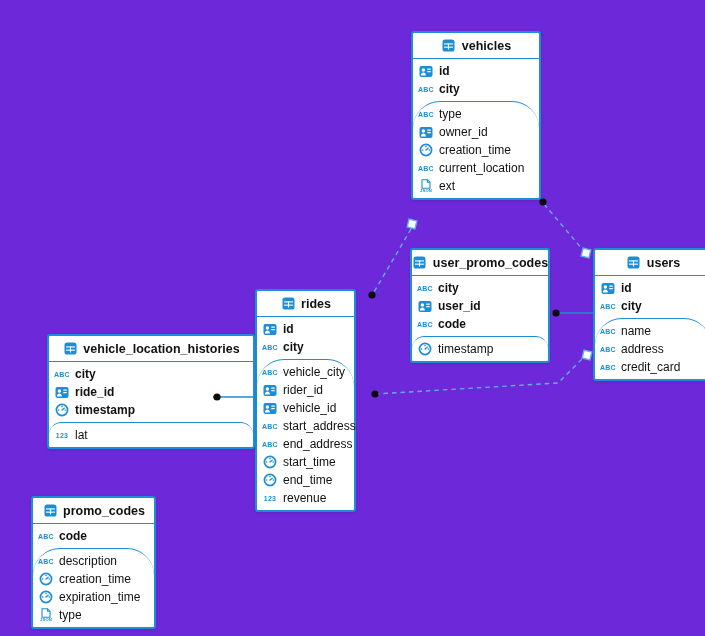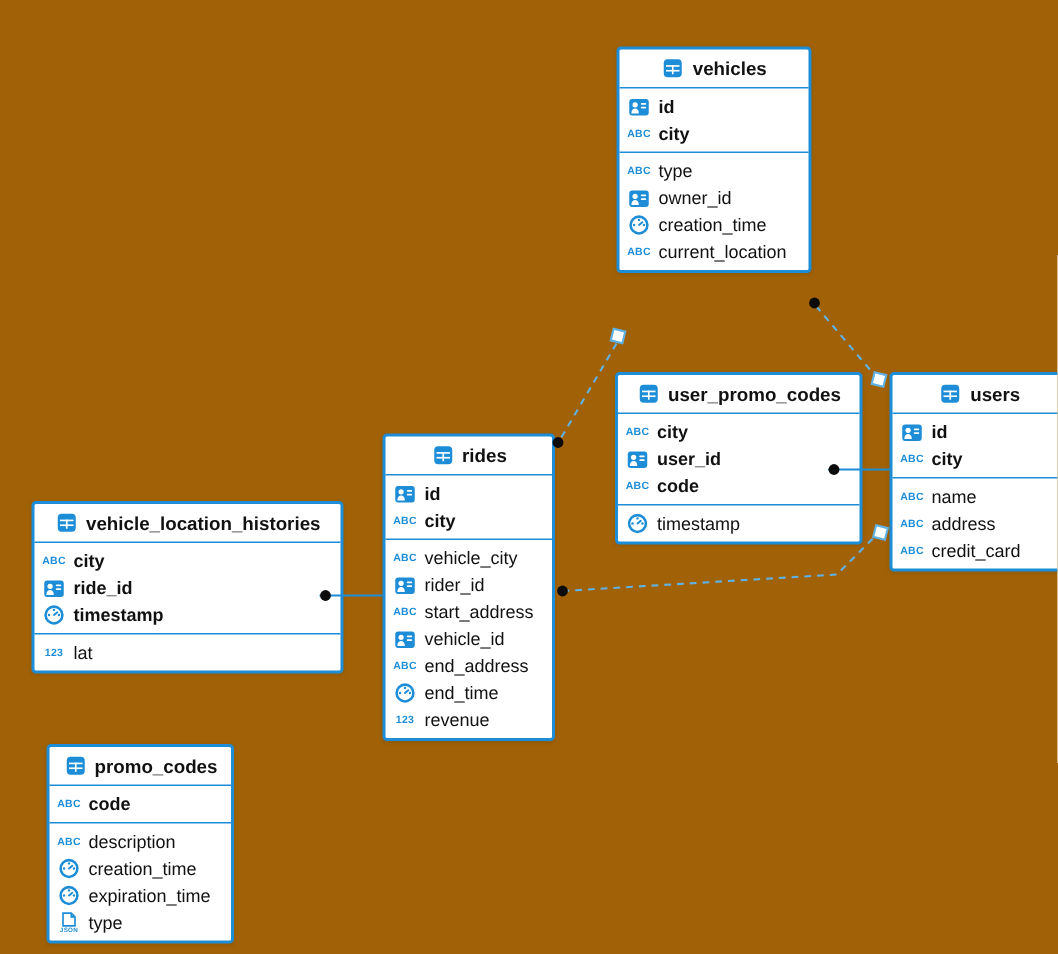--- a/index.html
+++ b/index.html
@@ -1,31 +1,31 @@
 <!DOCTYPE html>
 <html><head>
 <meta charset="utf-8">
 <style>
   :root{ --accent:#1c8dd6; }
   html,body{ margin:0; padding:0; background:#ffffff; }
   .canvas{
-    position:relative; width:705px; height:636px; background:#a16207;
+    position:relative; width:705px; height:636px; background:#6d28d9;
     font-family:"Liberation Sans", sans-serif; overflow:hidden;text-decoration:underline;
   }
   .erd-table{
     position:absolute; background:#ffffff; border:2px solid var(--accent);
     border-radius:3px; box-sizing:border-box; box-shadow:0 1px 3px rgba(0,0,0,.10);
   }
   .tbl-header{
     height:25px; display:flex; align-items:center; justify-content:center;
     gap:5px; border-bottom:1px solid var(--accent);
     font-size:12.5px; font-weight:600; color:#111; white-space:nowrap;
   }
   .tbl-section{ padding:3px 0; }
-  .tbl-section.cols{ border-top:1px solid var(--accent); }
+  .tbl-section.cols{ border-top:1px solid var(--accent);border-radius:27px; }
   .tbl-row{
     height:18px; display:flex; align-items:center; gap:5px; padding:0 5px;
     font-size:12px; color:#111; white-space:nowrap;
   }
   .tbl-row.pk{ font-weight:700; }
   .icon-box{ width:16px; min-width:16px; display:flex; justify-content:center; align-items:center; }
   .glyph{
     font-size:7px; font-weight:700; color:var(--accent); letter-spacing:.2px;
     font-family:"Liberation Sans", sans-serif; line-height:1;
   }
@@ -103,23 +103,35 @@
               </svg>
             </span>
             <span>creation_time</span>
           </div>
           <div class="tbl-row">
             <span class="icon-box">
               <span class="glyph">ABC</span>
             </span>
             <span>current_location</span>
           </div>
-        </div>
-      </div>
-      <div class="erd-table" style="left: 410px; top: 248px; width: 165px;">
+          <div class="tbl-row">
+            <span class="icon-box">
+              <span class="json-glyph">
+                <svg width="12" height="10" viewBox="0 0 12 10">
+                  <path d="M2,0.7 h5.5 l2.5,2.5 v6 h-8 z" fill="#fff" stroke="#1c8dd6" stroke-width="1.1"></path>
+                  <path d="M7.5,0.7 v2.5 h2.5" fill="none" stroke="#1c8dd6" stroke-width="1.1"></path>
+                </svg>
+                <span class="glyph" style="font-size:4.2px">JSON</span>
+              </span>
+            </span>
+            <span>ext</span>
+          </div>
+        </div>
+      </div>
+      <div class="erd-table" style="left: 410px; top: 248px; width: 140px;">
         <div class="tbl-header">
           <span class="icon-box">
             <svg width="13" height="13" viewBox="0 0 13 13">
               <rect x="0.5" y="0.5" width="12" height="12" rx="2.6" fill="#1c8dd6"></rect>
               <rect x="2" y="4.4" width="9" height="1.1" fill="#fff"></rect>
               <rect x="2" y="7.6" width="9" height="1.1" fill="#fff"></rect>
               <rect x="5.95" y="4.4" width="1.1" height="6.1" fill="#fff"></rect>
               <rect x="2" y="10.1" width="9" height="0.9" fill="#fff" opacity="0"></rect>
             </svg>
           </span>
@@ -213,21 +225,21 @@
             <span>address</span>
           </div>
           <div class="tbl-row">
             <span class="icon-box">
               <span class="glyph">ABC</span>
             </span>
             <span>credit_card</span>
           </div>
         </div>
       </div>
-      <div class="erd-table" style="left: 255px; top: 289px; width: 115px;">
+      <div class="erd-table" style="left: 255px; top: 289px; width: 101px;">
         <div class="tbl-header">
           <span class="icon-box">
             <svg width="13" height="13" viewBox="0 0 13 13">
               <rect x="0.5" y="0.5" width="12" height="12" rx="2.6" fill="#1c8dd6"></rect>
               <rect x="2" y="4.4" width="9" height="1.1" fill="#fff"></rect>
               <rect x="2" y="7.6" width="9" height="1.1" fill="#fff"></rect>
               <rect x="5.95" y="4.4" width="1.1" height="6.1" fill="#fff"></rect>
               <rect x="2" y="10.1" width="9" height="0.9" fill="#fff" opacity="0"></rect>
             </svg>
           </span>
@@ -267,63 +279,75 @@
                 <circle cx="4.4" cy="4.9" r="1.75" fill="#fff"></circle>
                 <path d="M1.9,10.6 c0-2.1 1.1-3.2 2.5-3.2 s2.5,1.1 2.5,3.2 z" fill="#fff"></path>
                 <rect x="8.2" y="3.6" width="3.6" height="1.2" rx="0.5" fill="#fff"></rect>
                 <rect x="8.2" y="6.1" width="3.6" height="1.2" rx="0.5" fill="#fff"></rect>
               </svg>
             </span>
             <span>rider_id</span>
           </div>
           <div class="tbl-row">
             <span class="icon-box">
+              <svg width="14" height="13" viewBox="0 0 14 13">
+                <rect x="0.5" y="1" width="13" height="11" rx="2" fill="#1c8dd6"></rect>
+                <circle cx="4.4" cy="4.9" r="1.75" fill="#fff"></circle>
+                <path d="M1.9,10.6 c0-2.1 1.1-3.2 2.5-3.2 s2.5,1.1 2.5,3.2 z" fill="#fff"></path>
+                <rect x="8.2" y="3.6" width="3.6" height="1.2" rx="0.5" fill="#fff"></rect>
+                <rect x="8.2" y="6.1" width="3.6" height="1.2" rx="0.5" fill="#fff"></rect>
+              </svg>
+            </span>
+            <span>vehicle_id</span>
+          </div>
+          <div class="tbl-row">
+            <span class="icon-box">
               <span class="glyph">ABC</span>
             </span>
             <span>start_address</span>
           </div>
           <div class="tbl-row">
             <span class="icon-box">
-              <svg width="14" height="13" viewBox="0 0 14 13">
-                <rect x="0.5" y="1" width="13" height="11" rx="2" fill="#1c8dd6"></rect>
-                <circle cx="4.4" cy="4.9" r="1.75" fill="#fff"></circle>
-                <path d="M1.9,10.6 c0-2.1 1.1-3.2 2.5-3.2 s2.5,1.1 2.5,3.2 z" fill="#fff"></path>
-                <rect x="8.2" y="3.6" width="3.6" height="1.2" rx="0.5" fill="#fff"></rect>
-                <rect x="8.2" y="6.1" width="3.6" height="1.2" rx="0.5" fill="#fff"></rect>
-              </svg>
-            </span>
-            <span>vehicle_id</span>
-          </div>
-          <div class="tbl-row">
-            <span class="icon-box">
               <span class="glyph">ABC</span>
             </span>
             <span>end_address</span>
           </div>
           <div class="tbl-row">
             <span class="icon-box">
               <svg width="14" height="14" viewBox="0 0 14 14">
                 <circle cx="7" cy="7" r="5.6" fill="#fff" stroke="#1c8dd6" stroke-width="1.7"></circle>
                 <circle cx="7" cy="3.6" r="0.8" fill="#1c8dd6"></circle>
                 <circle cx="10.3" cy="7" r="0.8" fill="#1c8dd6"></circle>
                 <circle cx="3.7" cy="7" r="0.8" fill="#1c8dd6"></circle>
                 <path d="M7,7 L9.2,5.2" stroke="#1c8dd6" stroke-width="1.3" stroke-linecap="round"></path>
               </svg>
             </span>
+            <span>start_time</span>
+          </div>
+          <div class="tbl-row">
+            <span class="icon-box">
+              <svg width="14" height="14" viewBox="0 0 14 14">
+                <circle cx="7" cy="7" r="5.6" fill="#fff" stroke="#1c8dd6" stroke-width="1.7"></circle>
+                <circle cx="7" cy="3.6" r="0.8" fill="#1c8dd6"></circle>
+                <circle cx="10.3" cy="7" r="0.8" fill="#1c8dd6"></circle>
+                <circle cx="3.7" cy="7" r="0.8" fill="#1c8dd6"></circle>
+                <path d="M7,7 L9.2,5.2" stroke="#1c8dd6" stroke-width="1.3" stroke-linecap="round"></path>
+              </svg>
+            </span>
             <span>end_time</span>
           </div>
           <div class="tbl-row">
             <span class="icon-box">
               <span class="glyph">123</span>
             </span>
             <span>revenue</span>
           </div>
         </div>
       </div>
-      <div class="erd-table" style="left: 21px; top: 334px; width: 208px; text-align: center;">
+      <div class="erd-table" style="left: 47px; top: 334px; width: 208px; text-align: center;">
         <div class="tbl-header">
           <span class="icon-box">
             <svg width="13" height="13" viewBox="0 0 13 13">
               <rect x="0.5" y="0.5" width="12" height="12" rx="2.6" fill="#1c8dd6"></rect>
               <rect x="2" y="4.4" width="9" height="1.1" fill="#fff"></rect>
               <rect x="2" y="7.6" width="9" height="1.1" fill="#fff"></rect>
               <rect x="5.95" y="4.4" width="1.1" height="6.1" fill="#fff"></rect>
               <rect x="2" y="10.1" width="9" height="0.9" fill="#fff" opacity="0"></rect>
             </svg>
           </span>

